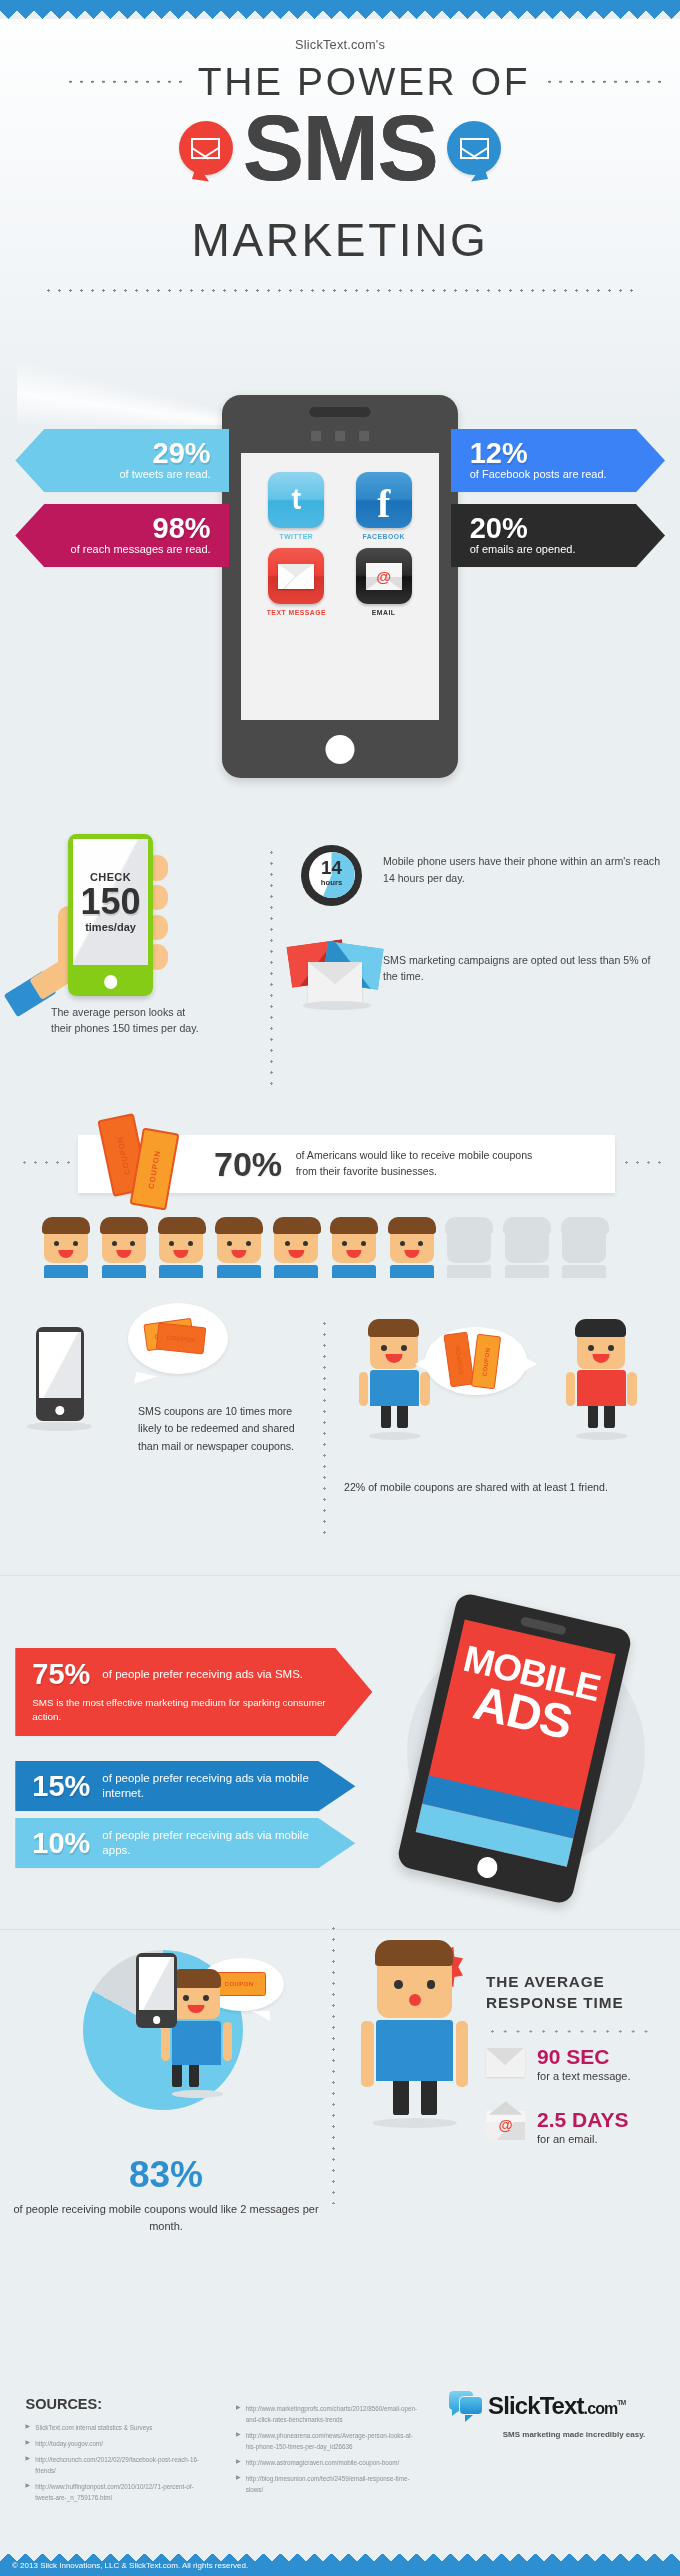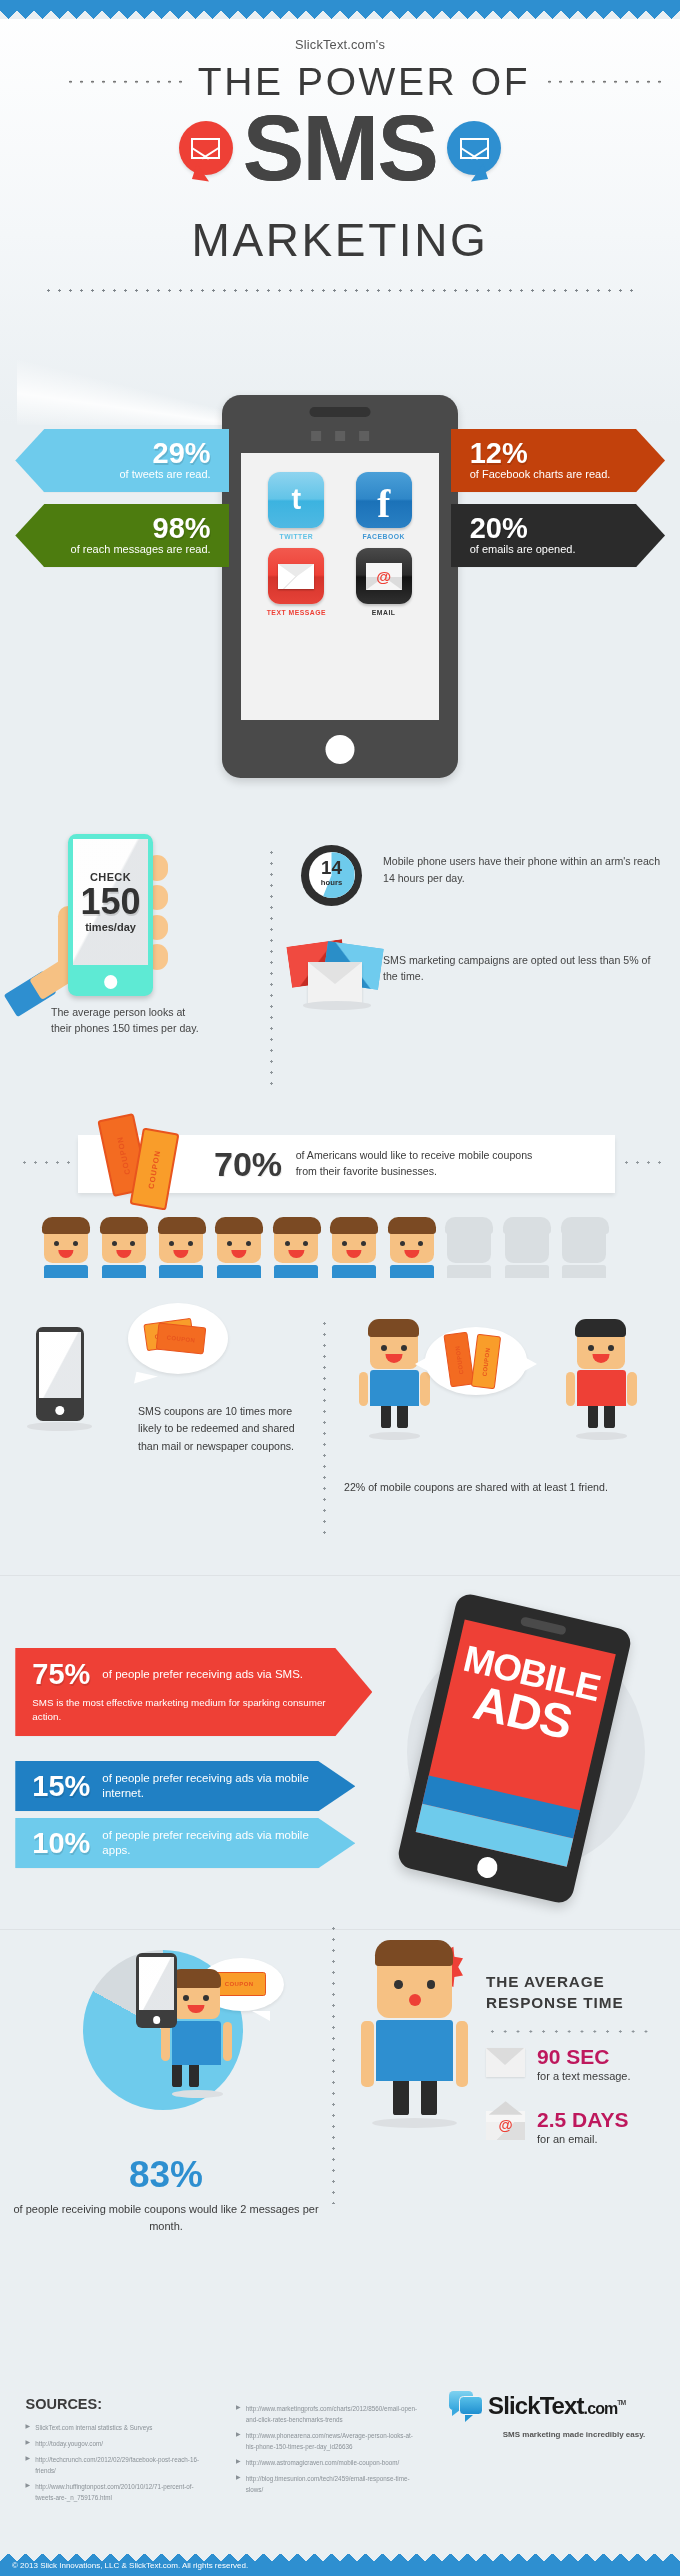--- a/index.html
+++ b/index.html
@@ -123,41 +123,41 @@
 
   
   .arrow { position:absolute; color:#fff; padding:10.2px 18.7px;
            box-shadow:0 2.6px 4.3px rgba(0,0,0,.12); }
   .arrow .num { font-size:29px; font-weight:bold; line-height:1;
                 text-shadow:0.9px 1.7px 0 rgba(0,0,0,.12); }
   .arrow .lbl { font-size:11px; line-height:1.25; }
   .arr-left { clip-path: polygon(0 50%, 29px 0, 100% 0, 100% 100%, 29px 100%); text-align:right; }
   .arr-right { clip-path: polygon(0 0, calc(100% - 29px) 0, 100% 50%, calc(100% - 29px) 100%, 0 100%); text-align:left; }
   .a29 { left:15.3px; top:34px; width:214px; background:#6ecbec; }
-  .a98 { left:15.3px; top:109px; width:214px; background:#4d7c0f; }
-  .a12 { left:451px; top:34px; width:214px; background:#c2410c; }
+  .a98 { left:15.3px; top:109px; width:214px; background:#be185d; }
+  .a12 { left:451px; top:34px; width:214px; background:#3b82f6; }
   .a20 { left:451px; top:109px; width:214px; background:#2b2b2b; }
 
   
   .sec2 { position:absolute; top:838px; left:0; width:680px; height:281px; }
   .vdots { position:absolute; width:3.4px;
      background-image: radial-gradient(circle, #8d9499 1.2px, transparent 1.4px);
      background-size: 3.4px 11px; }
   .hand { position:absolute; left:6.8px; top:109px; width:77px; height:60px; }
   .sleeve { position:absolute; left:0; top:34px; width:46px; height:25.5px;
      background:#2e8fd0; transform:rotate(-32deg); border-radius:2.6px; }
   .forearm { position:absolute; left:24px; top:15.3px; width:60px; height:24px;
      background:#f6c183; transform:rotate(-32deg); border-radius:3.4px; }
   .palm { position:absolute; left:51px; top:-41px; width:29px; height:73px;
      background:#f6c183; border-radius:10.2px; }
   .fingers { position:absolute; left:146px; top:17px; }
   .fingers i { display:block; width:22px; height:25.5px; background:#f8c68c;
      border-radius:11px; margin-bottom:4.3px; }
   .phone150 { position:absolute; left:68px; top:-4.3px; width:85px; height:162px;
-     background:#5eead4; border-radius:8.5px; box-shadow:0 2.6px 5.1px rgba(0,0,0,.18); }
+     background:#84cc16; border-radius:8.5px; box-shadow:0 2.6px 5.1px rgba(0,0,0,.18); }
   .phone150 .scr { position:absolute; top:5.1px; left:5.1px; right:5.1px; height:126px;
      background:#f7f7f7; display:flex; flex-direction:column; align-items:center;
      justify-content:center; overflow:hidden; }
   .phone150 .scr:after { content:""; position:absolute; inset:0;
      background:linear-gradient(118deg, rgba(255,255,255,.85) 45%, rgba(225,228,231,.85) 47%); }
   .phone150 .scr > * { position:relative; z-index:2; }
   .p150-check { font-size:11px; font-weight:bold; letter-spacing:0.4px; color:#333; }
   .p150-num { font-size:36px; font-weight:bold; color:#333; line-height:1.05;
               text-shadow:0.9px 1.7px 0 rgba(0,0,0,.13); }
   .p150-unit { font-size:11px; font-weight:bold; color:#333; }
@@ -450,21 +450,21 @@
     <div class="arrow arr-left a29">
       <div class="num">29%</div>
       <div class="lbl">of tweets are read.</div>
     </div>
     <div class="arrow arr-left a98">
       <div class="num">98%</div>
       <div class="lbl">of reach messages are read.</div>
     </div>
     <div class="arrow arr-right a12">
       <div class="num">12%</div>
-      <div class="lbl">of Facebook charts are read.</div>
+      <div class="lbl">of Facebook posts are read.</div>
     </div>
     <div class="arrow arr-right a20">
       <div class="num">20%</div>
       <div class="lbl">of emails are opened.</div>
     </div>
   </div>
 
   <div class="sec2">
     <div class="vdots" style="left:270px; top:8.5px; height:238px;"></div>
 

